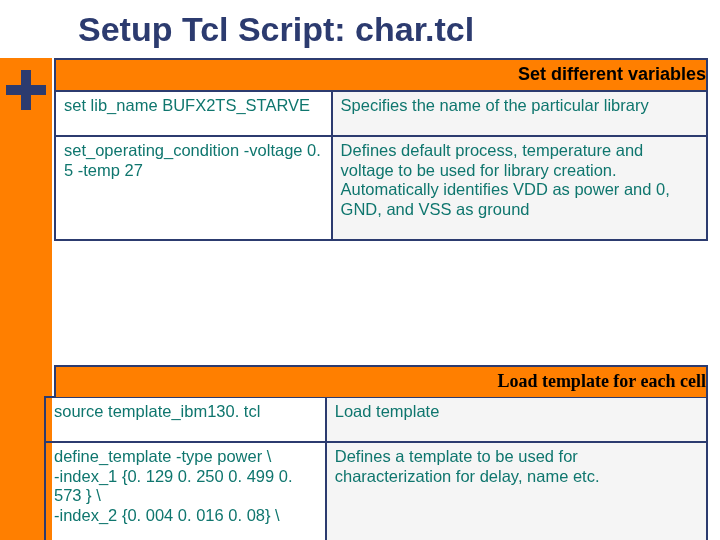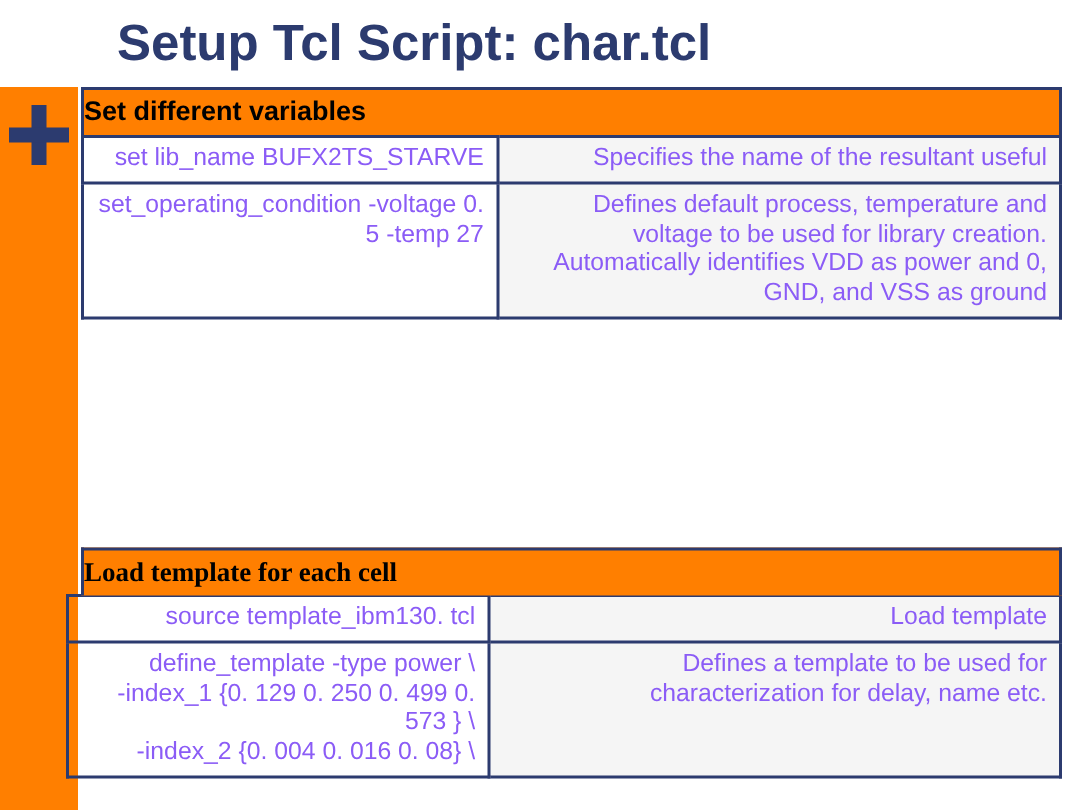--- a/index.html
+++ b/index.html
@@ -64,41 +64,40 @@
     left: 54px;
     top: 58px;
     right: 4px;
     bottom: 0;
     overflow: hidden;
   }
   .section-header {
     background: #ff7f00;
     color: #000;
     font-weight: bold;
-    text-align: left;
+    text-align: right;
     font-size: 18px;
     padding: 4px 0 5px 0;
     border-top: 2px solid #2c3b6f;
     border-left: 2px solid #2c3b6f;
     border-right: 2px solid #2c3b6f;
   }
   table.data {
     width: 100%;
     border-collapse: collapse;
     table-layout: fixed;
   }
   table.data td {
     border: 2px solid #2c3b6f;
-    padding: 4px 8px 6px 8px;
+    padding: 4px 8px 20px 8px;
     font-size: 16.5px;
     line-height: 1.18;
-    color: #8b5cf6;
+    color: #0f766e;
     vertical-align: top;
     word-wrap: break-word;
-    text-align: right;
   }
   table.data td:first-child {
     width: 42%;
   }
   table.data td:last-child {
     width: 58%;
     background: #f5f5f5;
   }
   
   .overlap-header {
@@ -126,21 +125,21 @@
   <div class="cross"></div>
 
   <div class="title">Setup Tcl Script: char.tcl</div>
 
   <div class="content">
     <div class="section-header">Set different variables</div>
     <table class="data">
       <tbody>
           <tr>
         <td>set lib_name BUFX2TS_STARVE</td>
-        <td>Specifies the name of the resultant useful</td>
+        <td>Specifies the name of the particular library</td>
       </tr>
       <tr>
         <td>set_operating_condition -voltage 0. 5 -temp 27</td>
         <td>Defines default process, temperature and voltage to be used for library creation. Automatically identifies VDD as power and 0, GND, and VSS as ground</td>
       </tr>
     </tbody>
       </table>
   </div>
 
   <div class="overlap-header">

